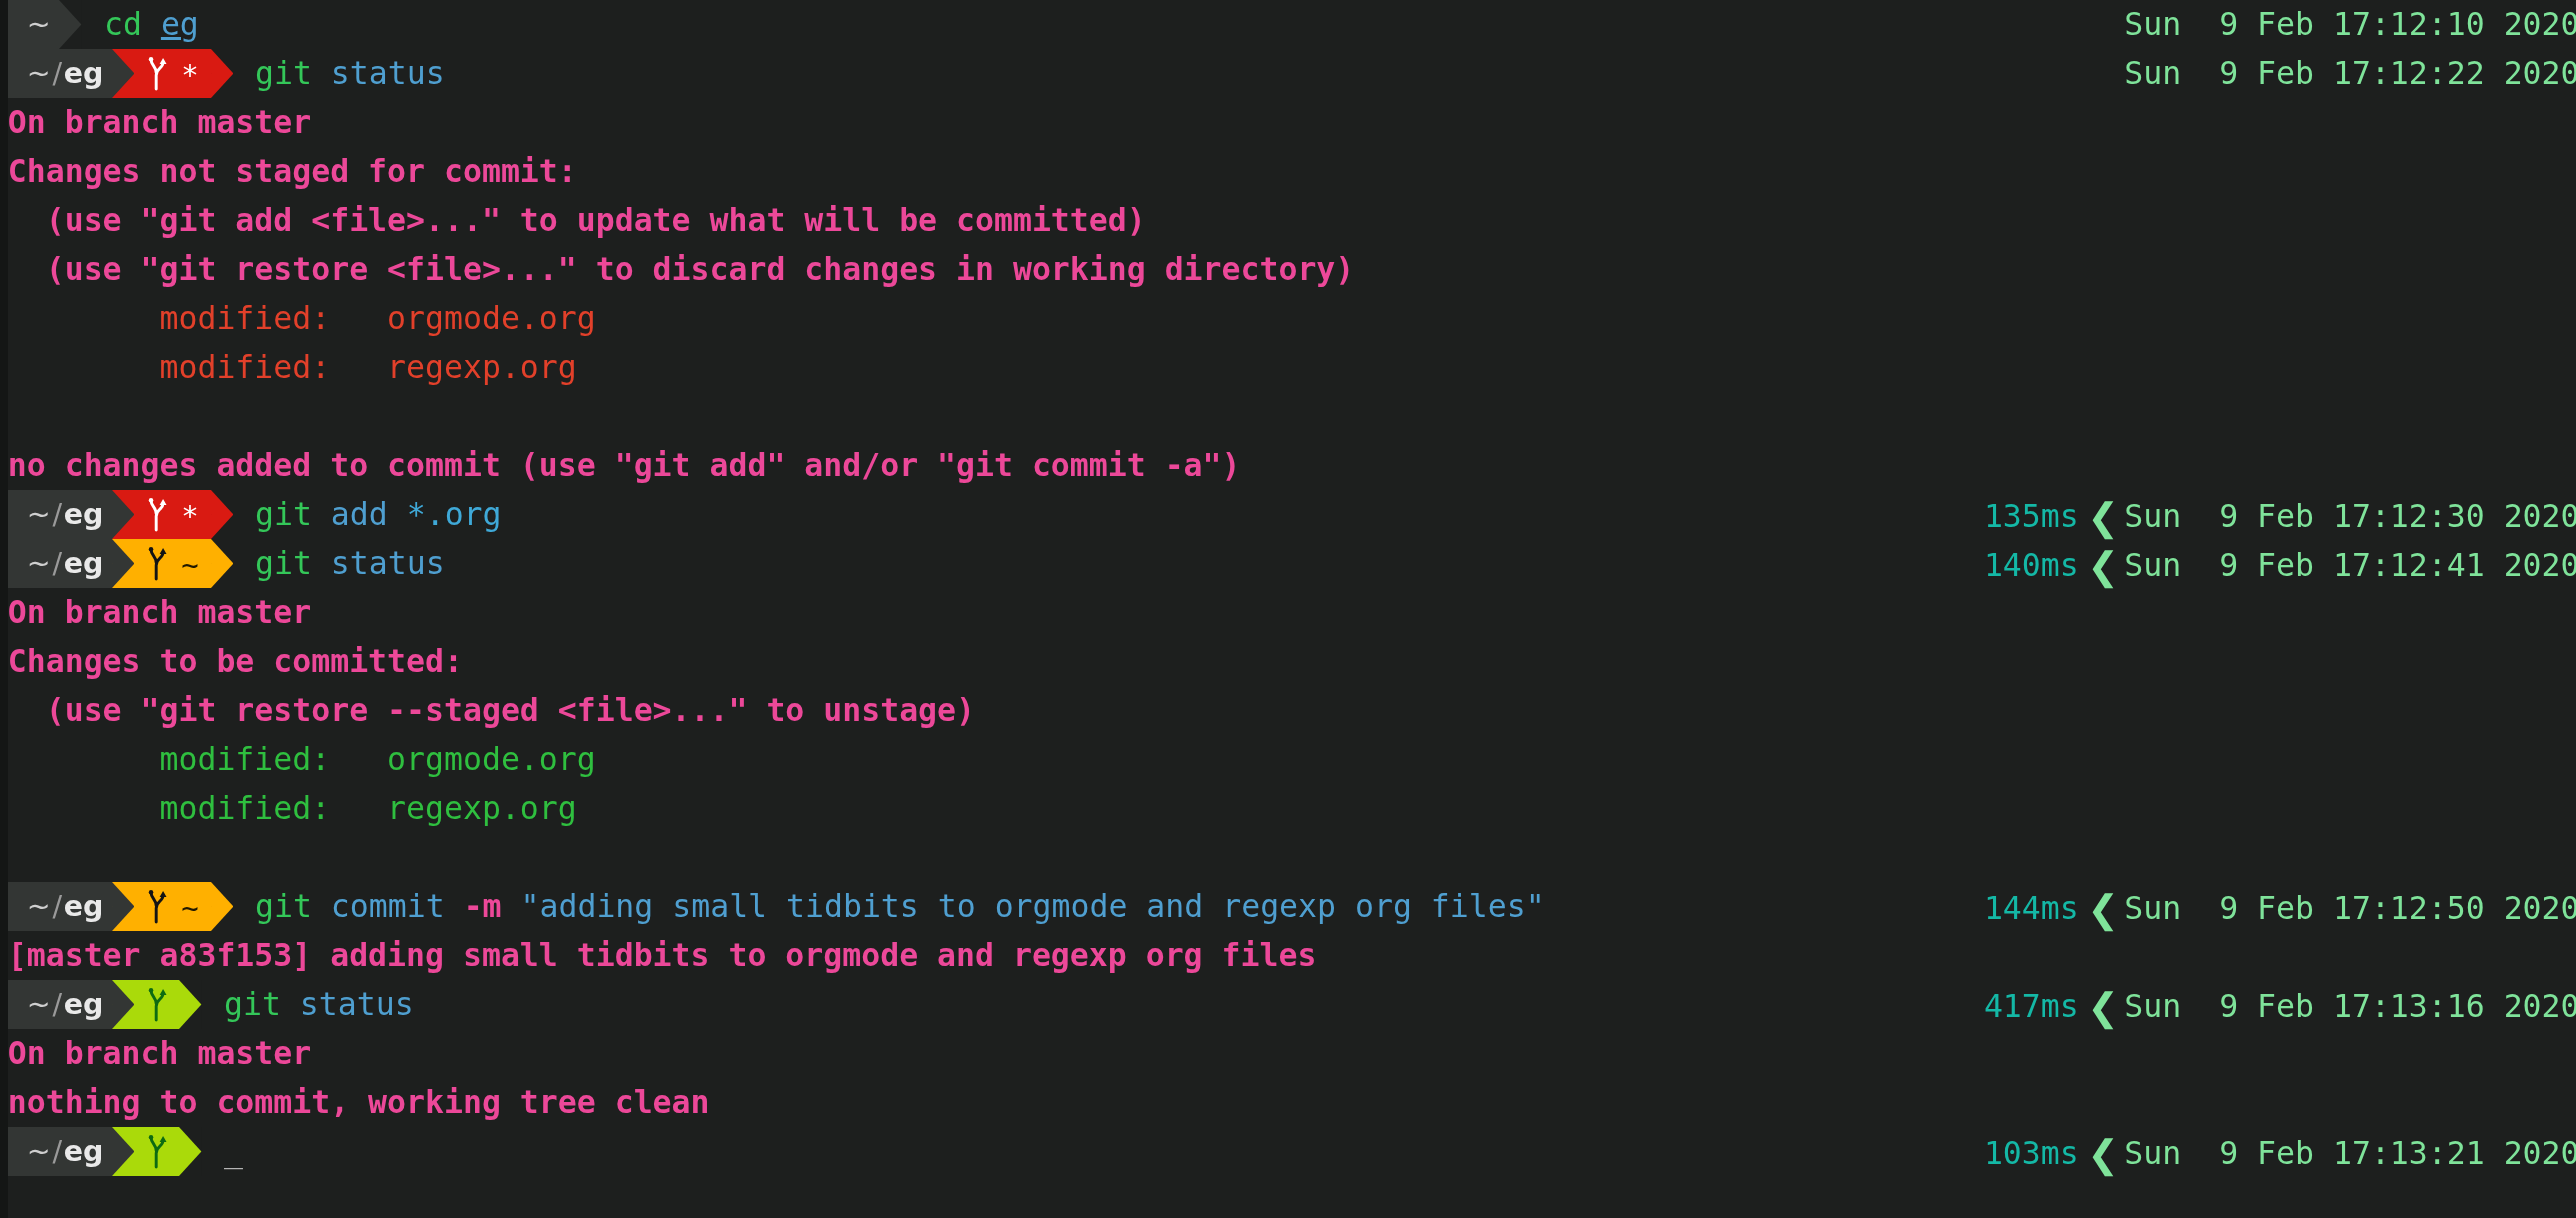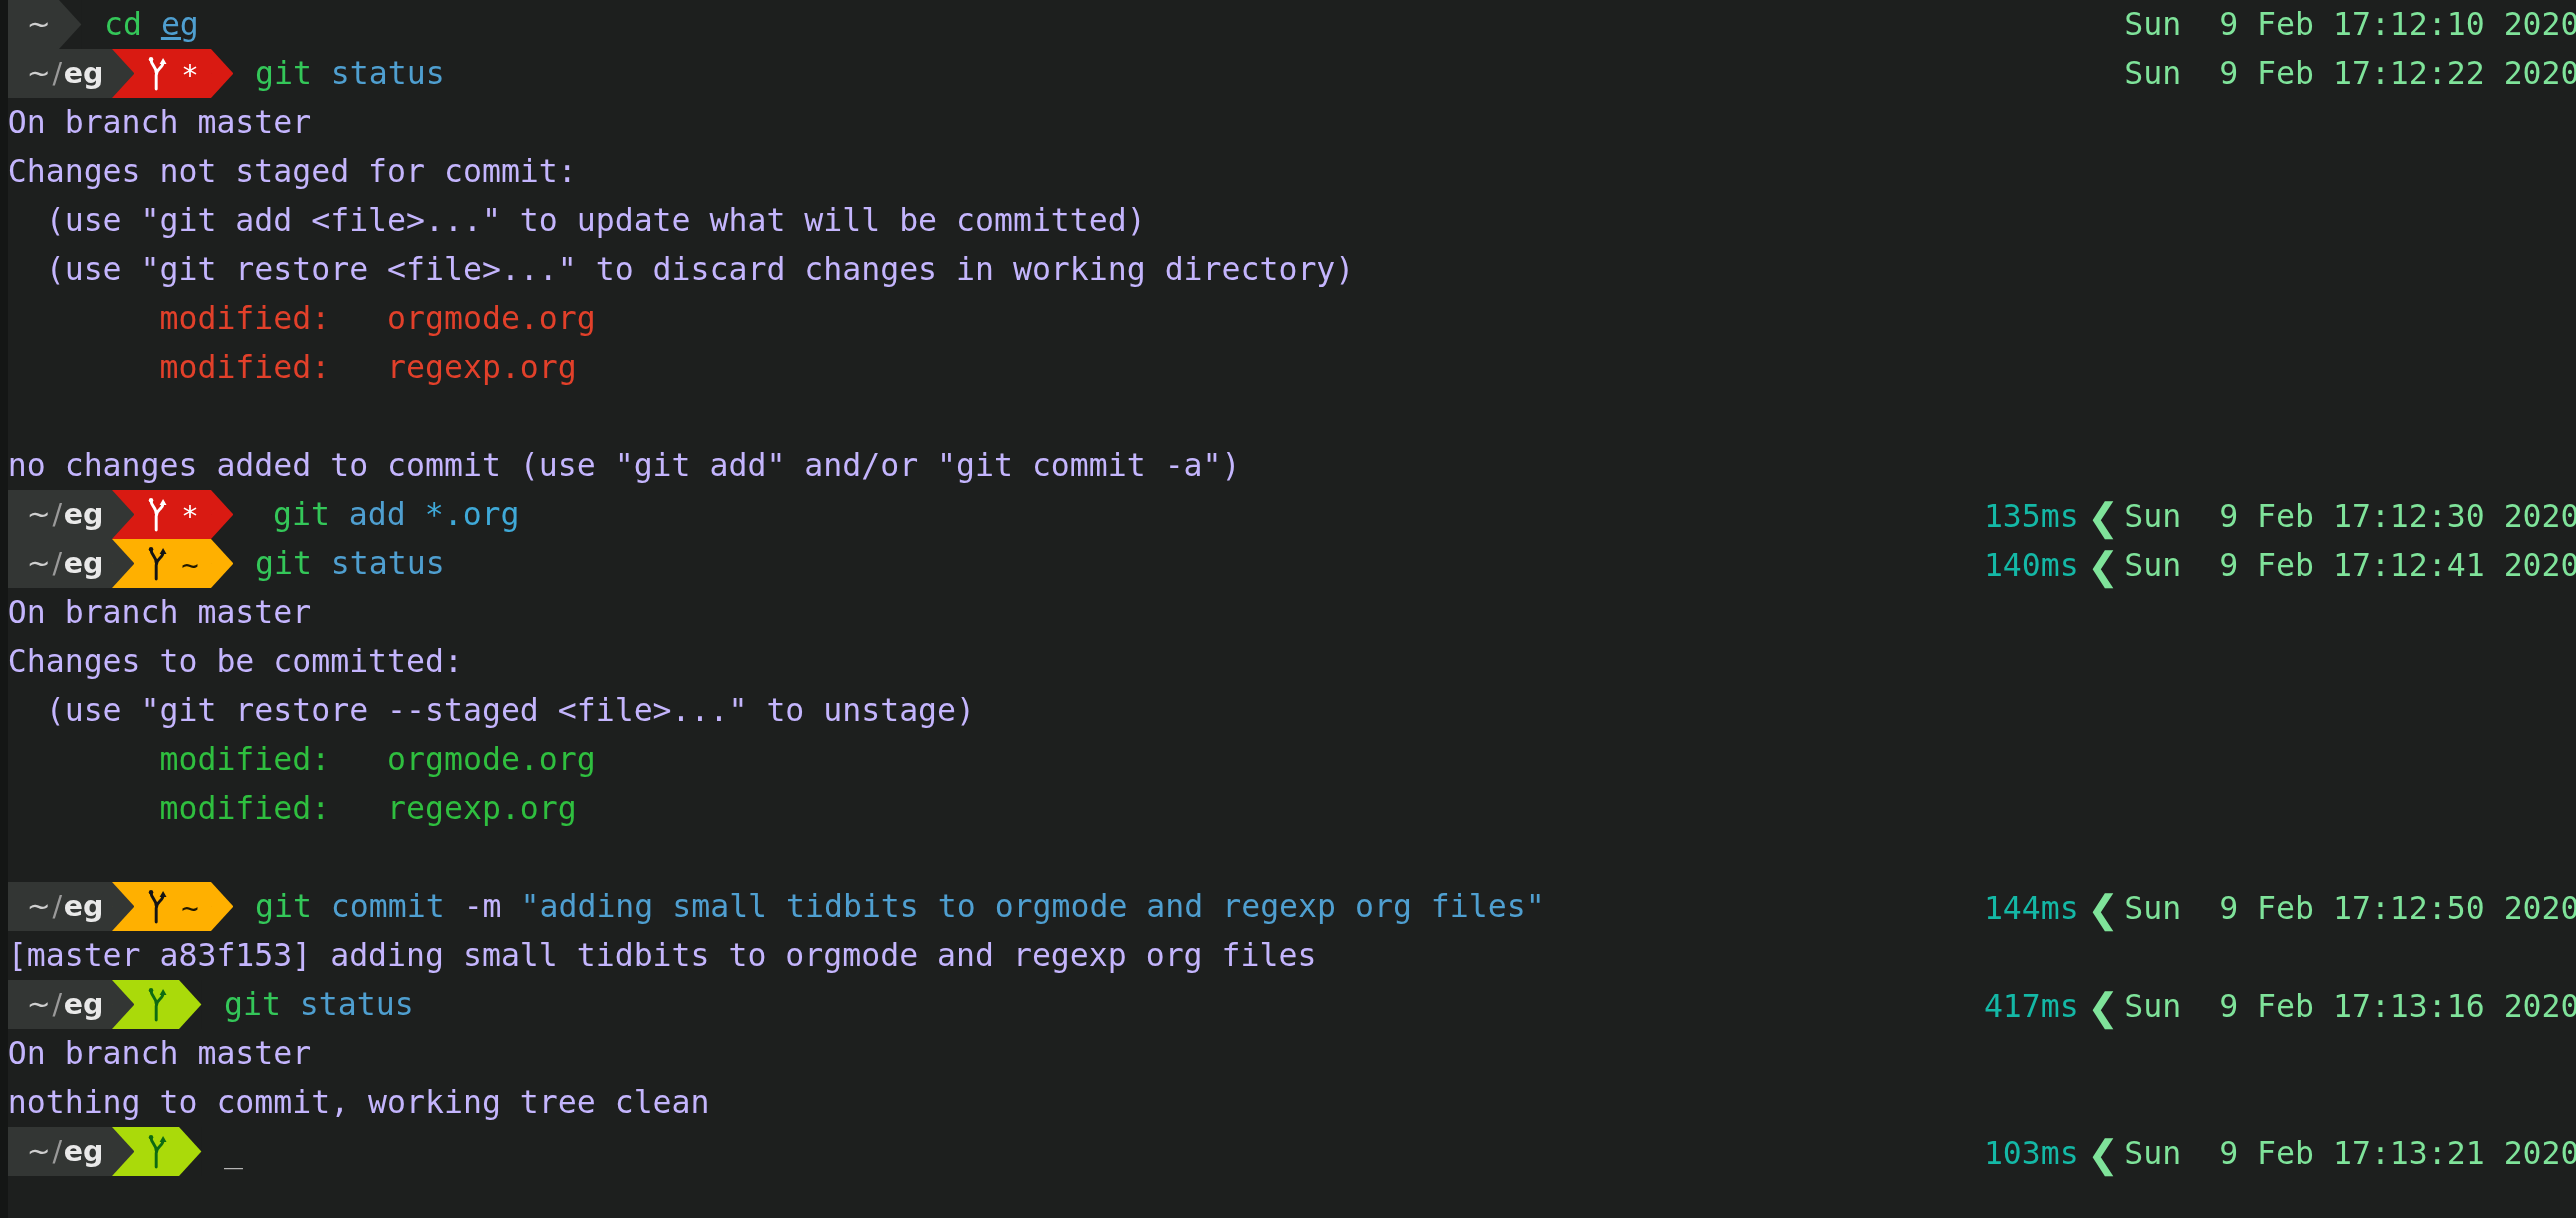--- a/index.html
+++ b/index.html
@@ -145,21 +145,21 @@
   .cmd {
     position: absolute;
     top: 0;
     height: 54px;
     line-height: 49px;
     white-space: pre;
   }
   .c-green { color: #34c759; }
   .c-blue  { color: #4f9fd0; }
   .c-cyan  { color: #3fa9d8; }
-  .c-white { color: #c4b5fd; }
+  .c-white { color: #ec4899; font-weight: bold; }
   .c-red   { color: #e2402a; }
   .c-ok    { color: #2fbf3f; }
   .c-under { color: #4f9fd0; text-decoration: underline; }
   .cursor  { color: #b5b5b5; }
 </style>
 </head>
 <body>
 
 <div id="terminal">
   <div class="gutter"></div>
@@ -196,21 +196,21 @@
             </svg></div><div class="seg seg-git red"><span class="branch-glyph"><svg width="22.4" height="35" viewBox="0 0 26 40" xmlns="http://www.w3.org/2000/svg">
                 <g stroke="#ffffff" stroke-width="3.4" fill="none" stroke-linecap="round">
                   <path d="M13,38 L13,22 C13,14 21,14 21,7"></path>
                   <path d="M7,4 C7,10 13,12 13,19"></path>
                 </g>
                 <path d="M21,2 L25,9 L17,9 Z" fill="#ffffff"></path>
                 <circle cx="7" cy="3.5" r="2.6" fill="#ffffff"></circle>
               </svg></span><span class="git-mark">*</span></div><div class="arrow"><svg width="22.4" height="49" viewBox="0 0 26 57" xmlns="http://www.w3.org/2000/svg">
               <rect width="26" height="57" fill="#1d1f1e"></rect>
               <path d="M0,0 L26,28.5 L0,57 Z" fill="#d91a12"></path>
-            </svg></div></div><div class="cmd" style="left: 273px;"><span class="c-green">git </span><span class="c-blue">add </span><span class="c-cyan">*.org</span></div><div class="rhs"><span class="dur">135ms</span><span class="sep">❮</span><span class="stamp">Sun  9 Feb 17:12:30 2020</span></div></div>
+            </svg></div></div><div class="cmd" style="left: 255px;"><span class="c-green">git </span><span class="c-blue">add </span><span class="c-cyan">*.org</span></div><div class="rhs"><span class="dur">135ms</span><span class="sep">❮</span><span class="stamp">Sun  9 Feb 17:12:30 2020</span></div></div>
       <div class="row"><div class="prompt"><div class="seg seg-path"><span class="tilde">~</span><span class="slash">/</span>eg</div><div class="arrow"><svg width="22.4" height="49" viewBox="0 0 26 57" xmlns="http://www.w3.org/2000/svg">
               <rect width="26" height="57" fill="#ffb000"></rect>
               <path d="M0,0 L26,28.5 L0,57 Z" fill="#333634"></path>
             </svg></div><div class="seg seg-git amber"><span class="branch-glyph"><svg width="22.4" height="35" viewBox="0 0 26 40" xmlns="http://www.w3.org/2000/svg">
                 <g stroke="#141414" stroke-width="3.4" fill="none" stroke-linecap="round">
                   <path d="M13,38 L13,22 C13,14 21,14 21,7"></path>
                   <path d="M7,4 C7,10 13,12 13,19"></path>
                 </g>
                 <path d="M21,2 L25,9 L17,9 Z" fill="#141414"></path>
                 <circle cx="7" cy="3.5" r="2.6" fill="#141414"></circle>

